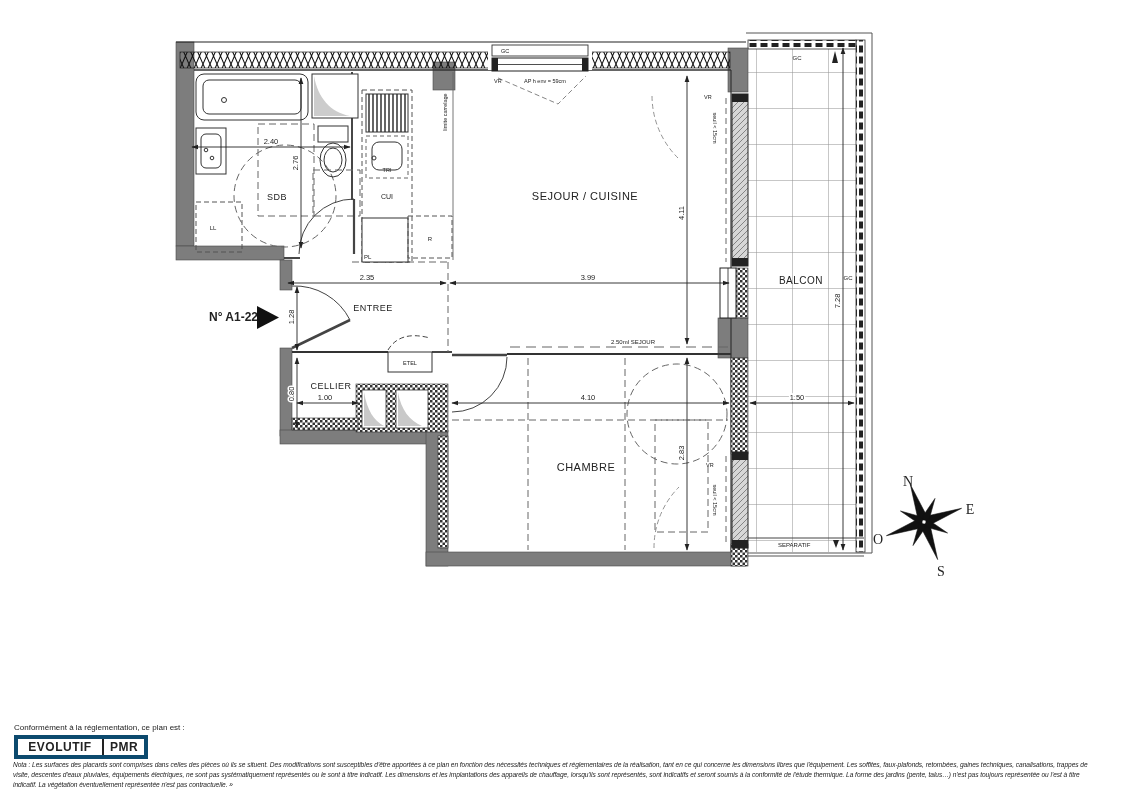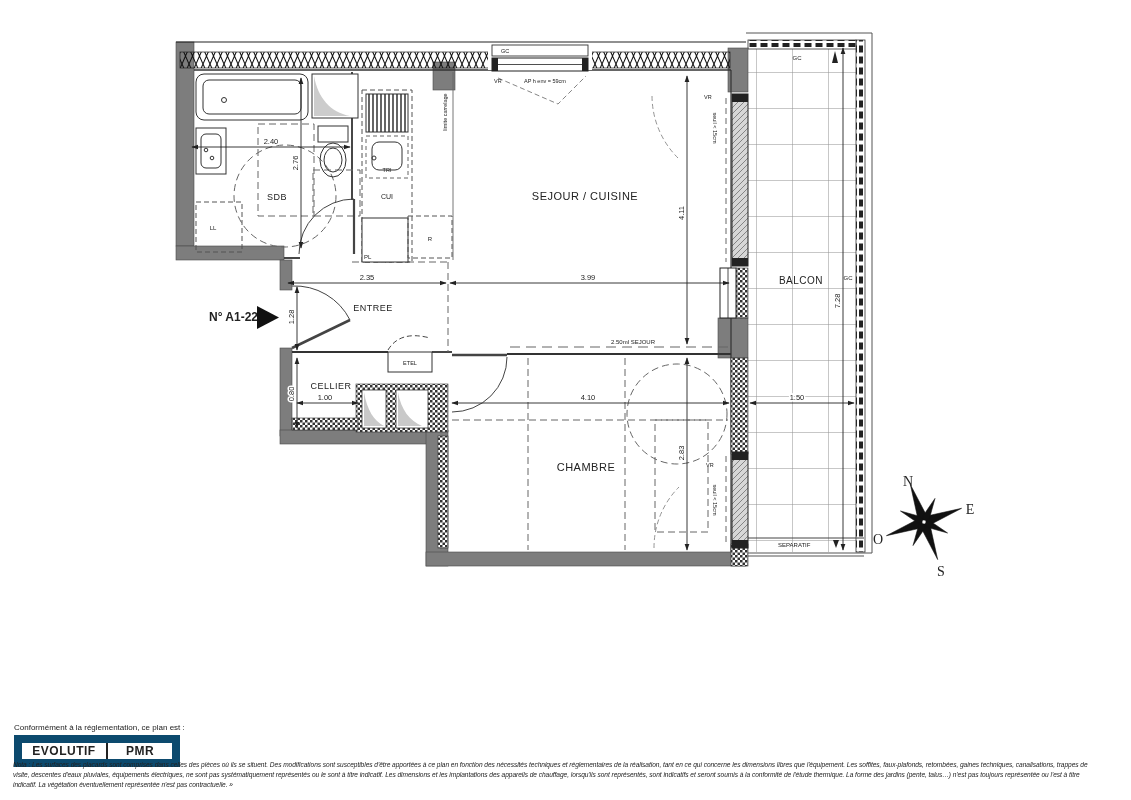--- a/index.html
+++ b/index.html
@@ -5,24 +5,24 @@
   html,body{margin:0;padding:0;background:#ffffff;}
   #stage{position:relative;width:1131px;height:800px;background:#fff;overflow:hidden;
          font-family:"Liberation Sans",sans-serif;color:#222;}
   svg text{font-family:"Liberation Sans",sans-serif;fill:#222;}
   svg text.dim{font-size:7.5px;paint-order:stroke;stroke:#fff;stroke-width:3px;}
   svg text.room{font-size:11px;letter-spacing:.5px;}
   svg text.small{font-size:6px;}
   svg text.tiny{font-size:5.5px;}
   svg text.compass{font-family:"Liberation Serif",serif;font-size:14px;}
   .footer-conform{position:absolute;left:14px;top:723px;font-size:8px;color:#222;}
-  .badges{position:absolute;left:14px;top:735px;display:flex;border:8px solid #0c4a6e;background:#fff;}
+  .badges{position:absolute;left:14px;top:735px;display:flex;border:4px solid #0c4a6e;background:#fff;}
   .badge{height:16px;line-height:16px;text-align:center;font-weight:bold;font-size:12px;letter-spacing:.5px;}
   .badge.b1{width:84px;border-right:2px solid #222;}
-  .badge.b2{width:64px;}
+  .badge.b2{width:40px;}
   .nota{position:absolute;left:13px;top:760px;width:1112px;font-size:6.6px;font-style:italic;
         letter-spacing:-0.05px;line-height:10px;color:#222;white-space:nowrap;overflow:hidden;}
 </style>
 </head>
 <body>
 
 <div id="stage">
 
 <svg width="1131" height="718" viewBox="0 0 1131 718">
   <defs>

